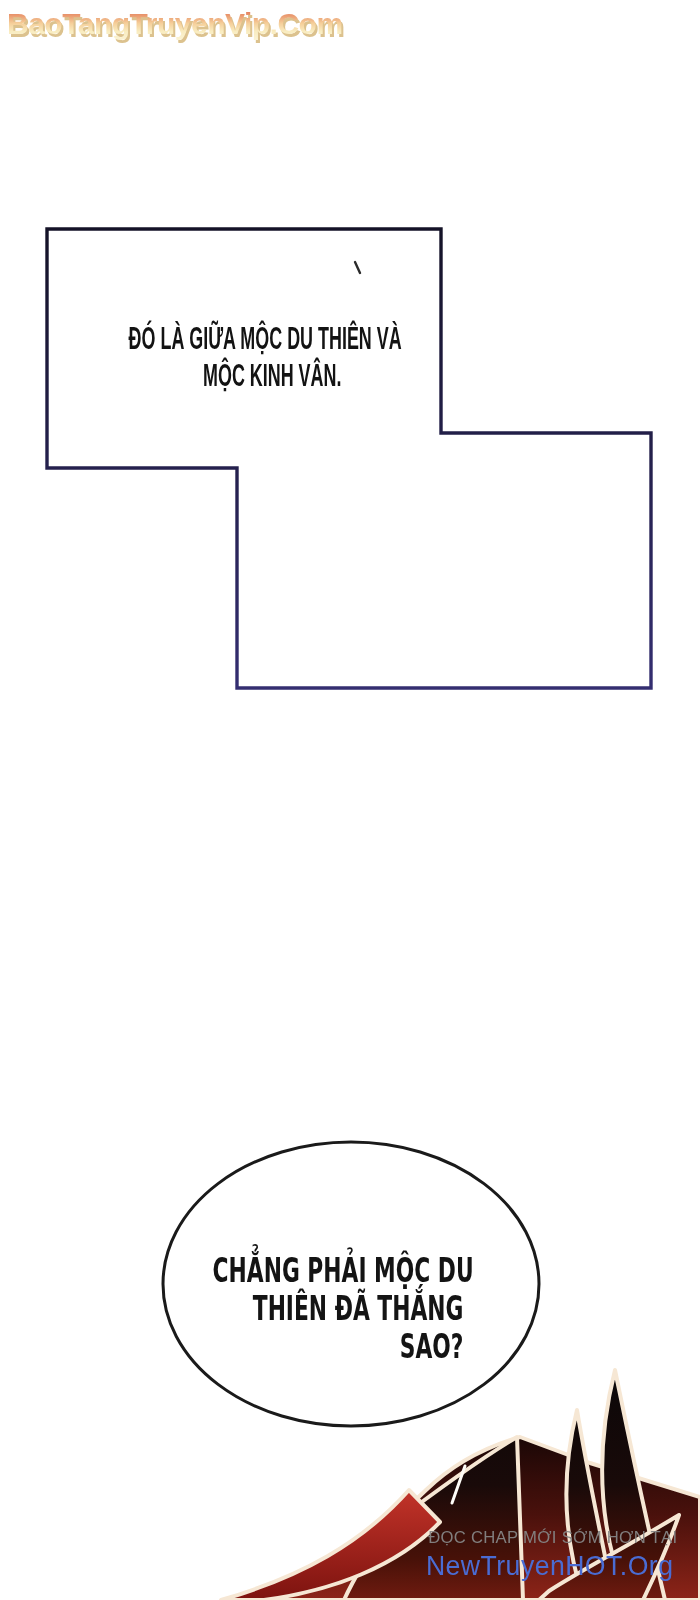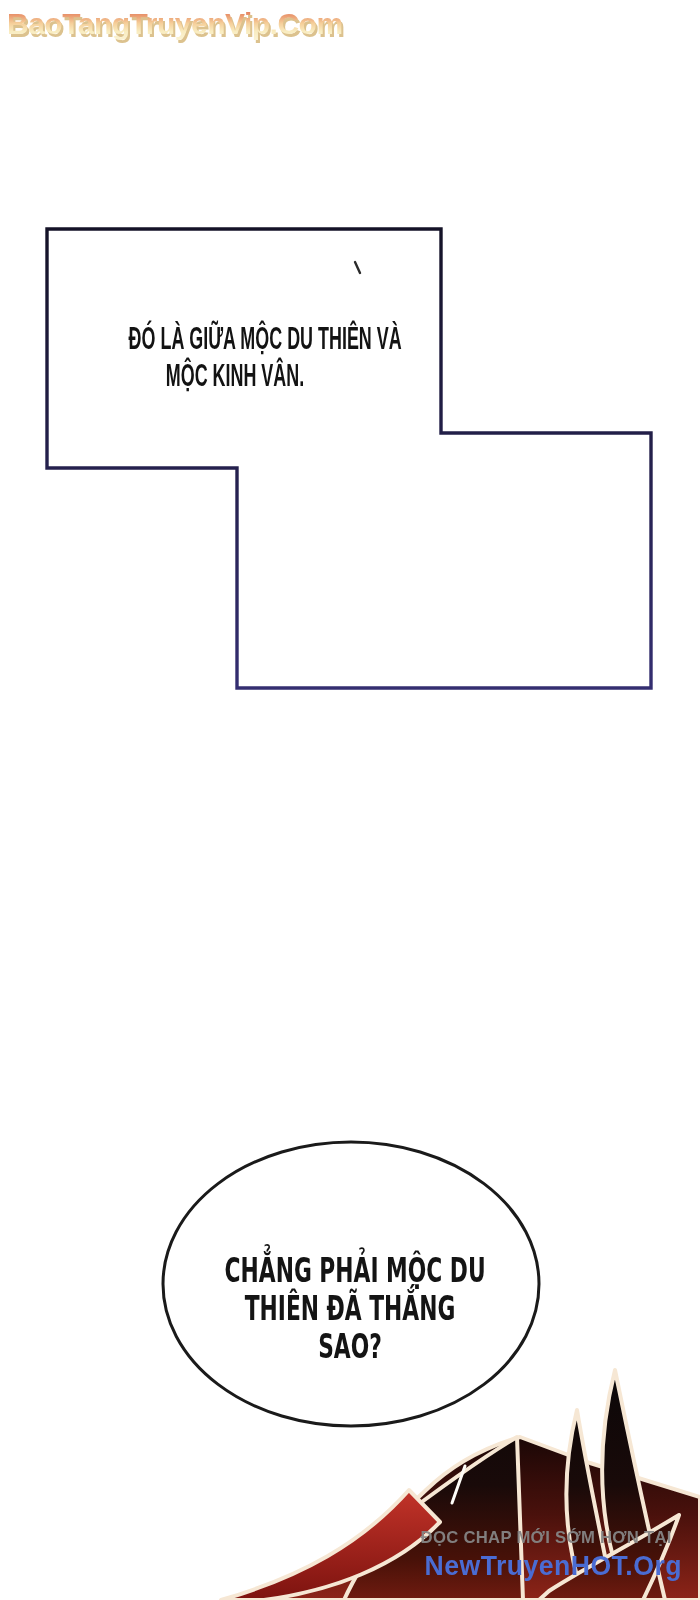--- a/index.html
+++ b/index.html
@@ -8,33 +8,33 @@
   svg.layer{position:absolute;left:0;top:0;}
 
   
   .wm-top{position:absolute;left:7px;top:7px;font-weight:700;font-size:30px;
           letter-spacing:-0.5px;white-space:nowrap;font-family:"Liberation Sans",sans-serif;}
   .wm-top.shadow{transform:translate(2px,3px);color:#dcc28e;}
   .wm-top.main{background:linear-gradient(180deg,#d8604b 0%,#ea9a70 25%,#f5cf9a 48%,#f9ecc0 72%,#fbf4d6 100%);
                -webkit-background-clip:text;background-clip:text;color:transparent;}
 
   
-  .panel-text{position:absolute;text-align:center;color:#131313;font-weight:700;}
+  .panel-text{position:absolute;text-align:right;color:#131313;font-weight:700;}
   .block-font{font-size:32px;line-height:37px;}
   .block-font .ln{display:block;transform:scaleX(0.56);transform-origin:50% 50%;white-space:nowrap;}
   #box1-text{left:45px;top:320px;width:380px;}
   #box2-text{left:250px;top:551px;width:406px;}
 
   
-  #bubble-text{left:160px;top:1252px;width:380px;font-family:"DejaVu Sans",sans-serif;
+  #bubble-text{left:148px;top:1252px;width:380px;font-family:"DejaVu Sans",sans-serif;
                font-size:33px;line-height:38px;color:#141414;font-weight:700;}
   #bubble-text .ln{display:block;transform:scaleX(0.66);transform-origin:50% 50%;white-space:nowrap;}
 
   
-  .wm-bottom{position:absolute;left:418px;top:1528px;width:262px;text-align:left;font-weight:700;}
+  .wm-bottom{position:absolute;left:418px;top:1528px;width:262px;text-align:right;font-weight:400;}
   .wm-bottom .l1{font-size:17px;letter-spacing:0.3px;color:rgba(133,133,133,0.95);
                  transform:scaleX(0.98);transform-origin:50% 50%;white-space:nowrap;}
   .wm-bottom .l2{font-size:28px;margin-top:2px;color:#4a6cd3;letter-spacing:0.5px;
                  transform:scaleX(0.95);transform-origin:50% 50%;white-space:nowrap;}
 </style>
 </head>
 <body>
 
 <div class="page">
 

